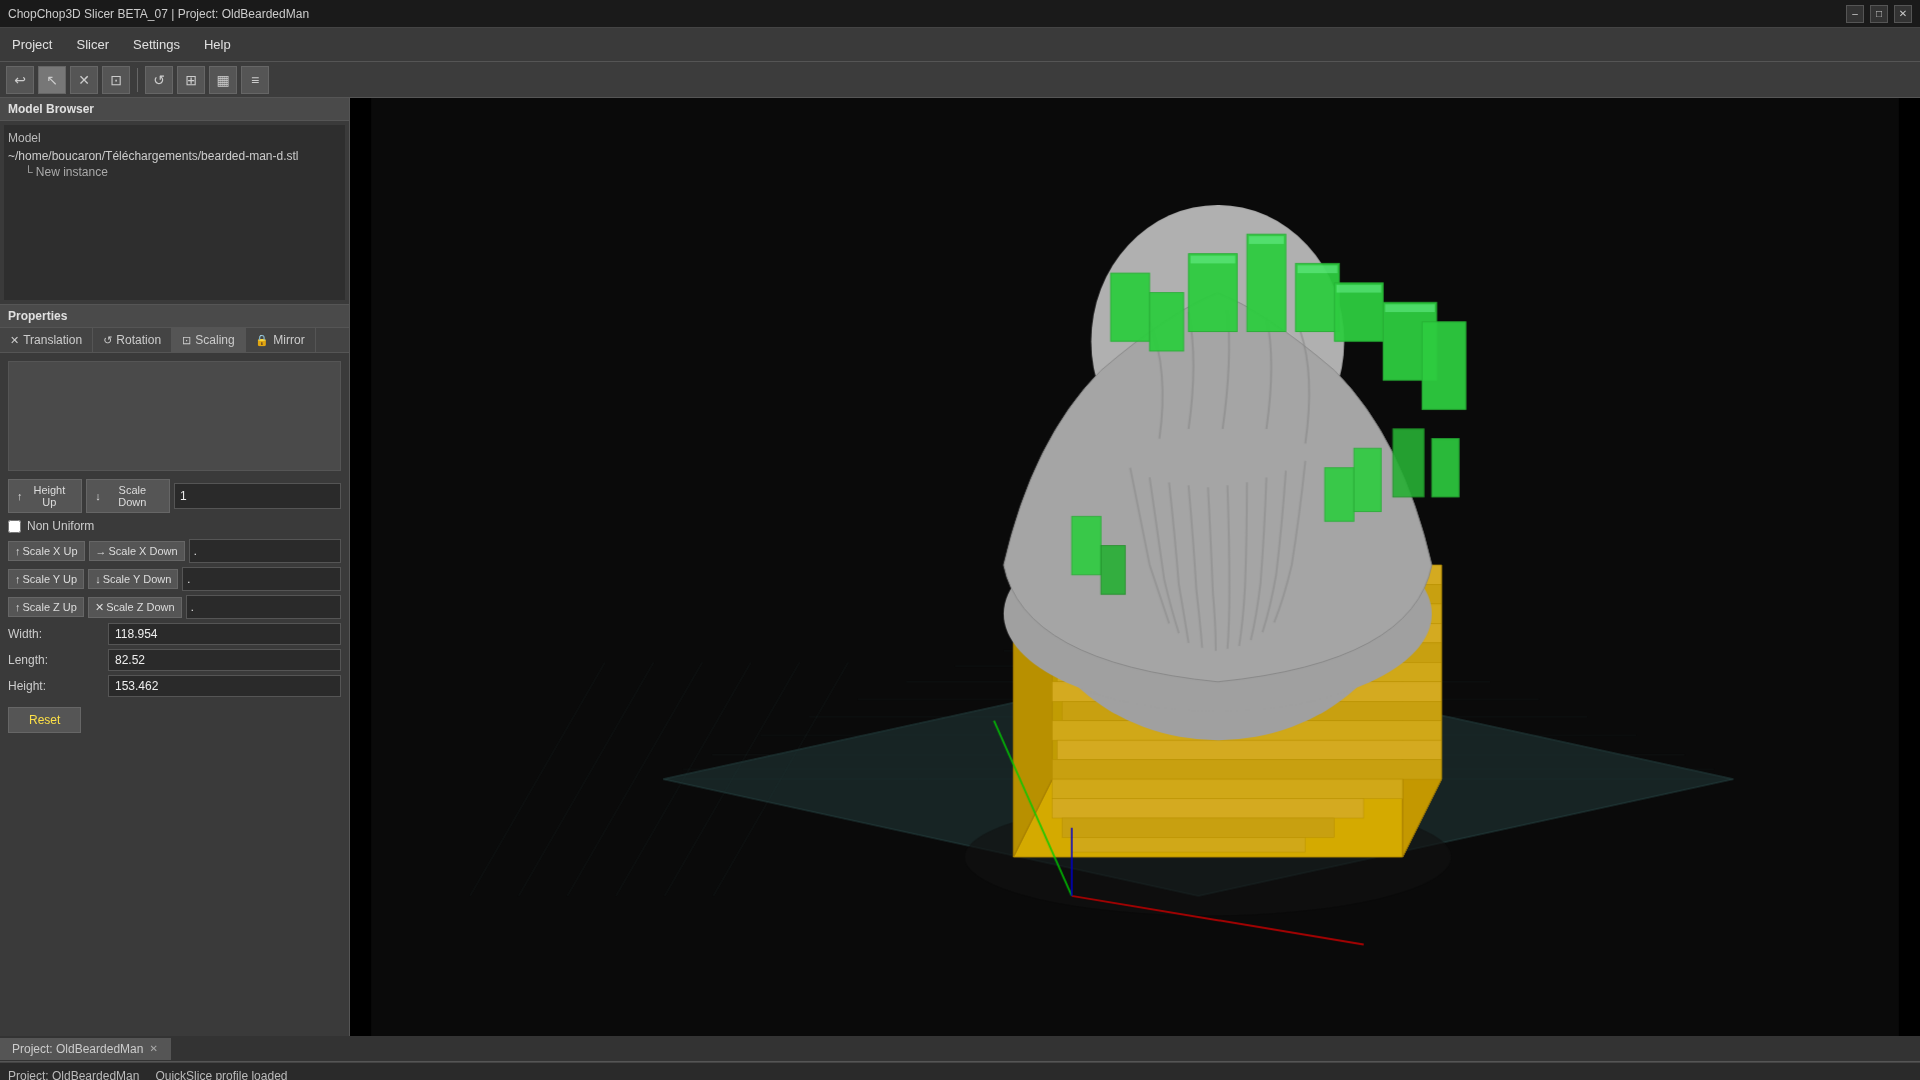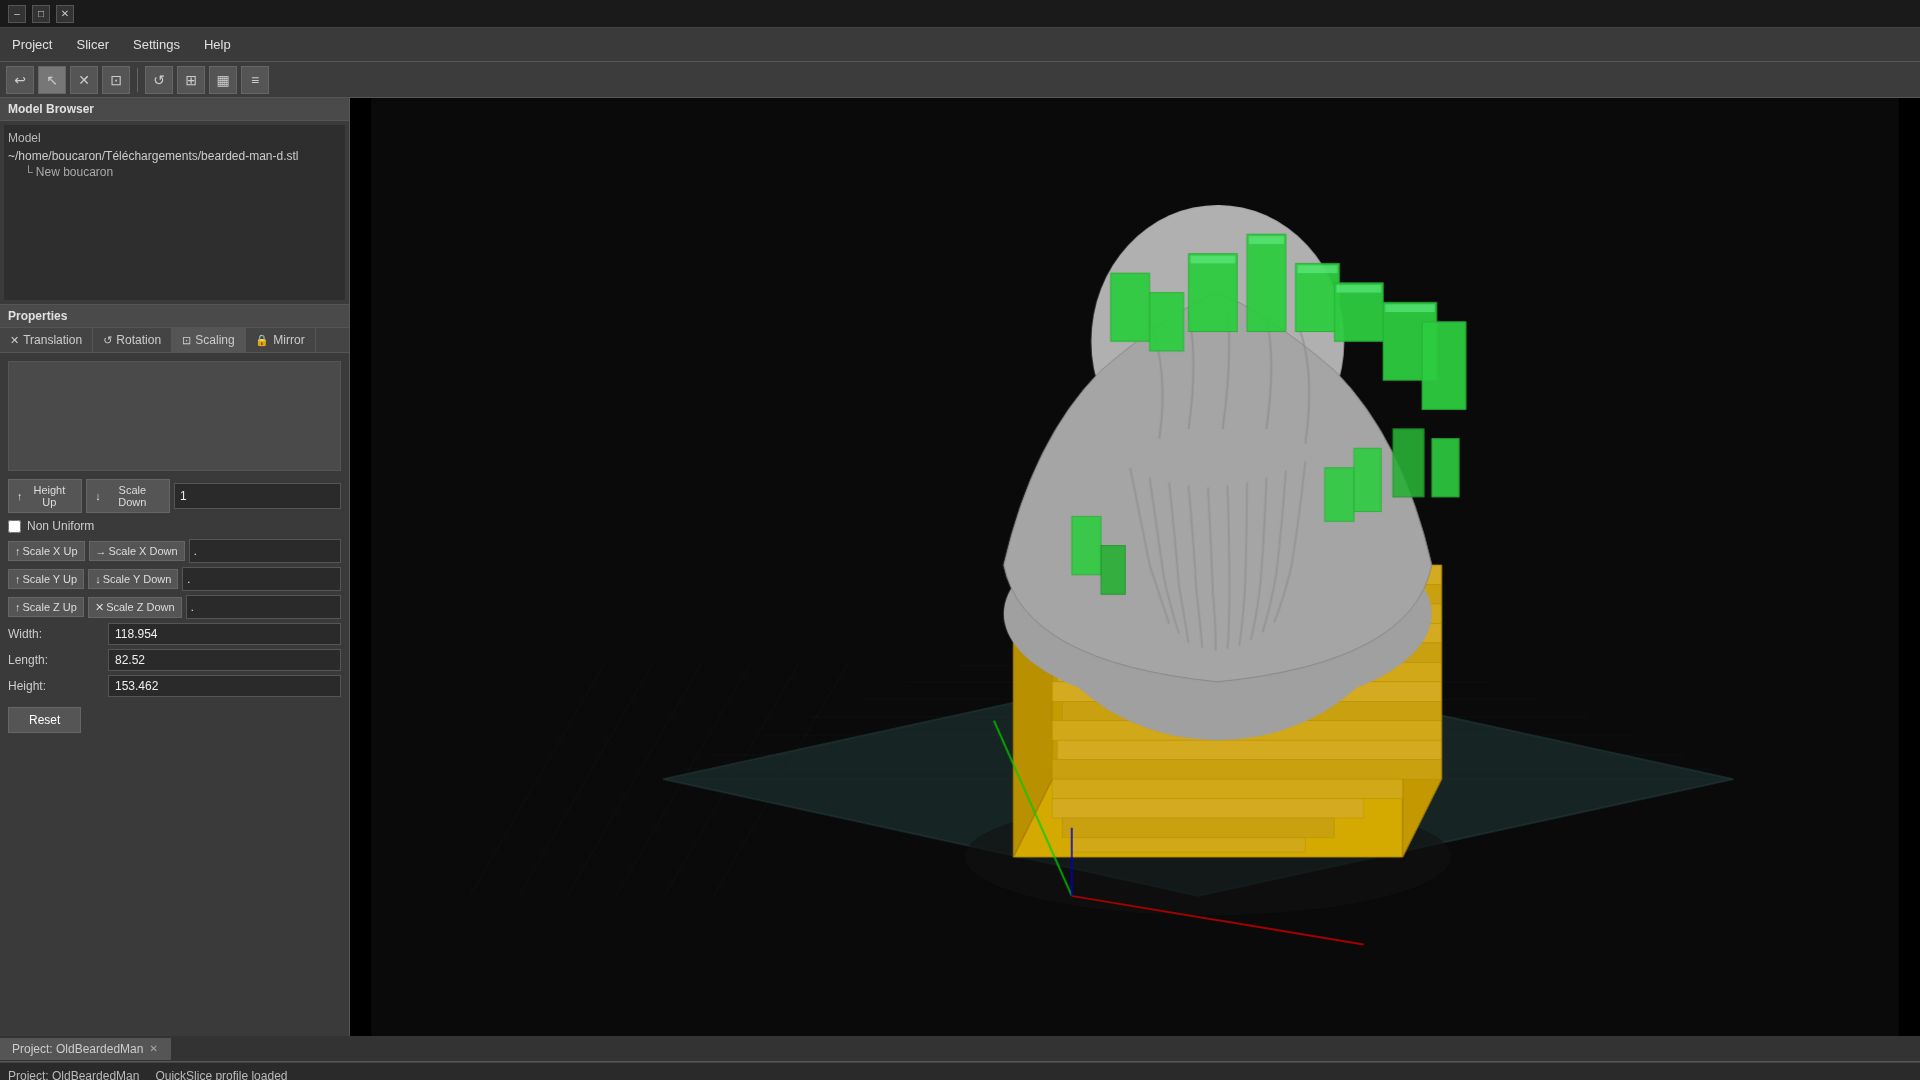--- a/index.html
+++ b/index.html
@@ -244,21 +244,21 @@
       border: 1px solid #555;
       color: #eee;
       padding: 3px 6px;
       font-size: 12px;
     }
 
     #reset-btn {
       margin-top: 10px;
       background: #555;
       border: 1px solid #666;
-      color: #ffffff;
+      color: #fde047;
       padding: 5px 20px;
       cursor: pointer;
       font-size: 12px;
       display: block;
     }
 
     
     #viewport {
       flex: 1;
       background: #000;
@@ -304,20 +304,21 @@
     
     #svg-scene {
       width: 100%;
       height: 100%;
     }
   </style>
 </head>
 <body>
 
 <div id="title-bar">
+  <span>ChopChop3D Slicer BETA_07 | Project: OldBeardedMan</span>
   <div id="title-controls">
     <button>–</button>
     <button>□</button>
     <button>✕</button>
   </div>
 </div>
 
 <div id="menu-bar">
   <div class="menu-item">Project</div>
   <div class="menu-item">Slicer</div>
@@ -339,21 +340,21 @@
 
 <div id="main">
 
   <div id="left-panel">
 
     <div id="model-browser">
       <div class="panel-title">Model Browser</div>
       <div id="model-tree">
         <div class="tree-label">Model</div>
         <div class="tree-item">~/home/boucaron/Téléchargements/bearded-man-d.stl</div>
-        <div class="tree-child">└ New boucaron</div>
+        <div class="tree-child">└ New instance</div>
       </div>
     </div>
 
     <div id="properties">
       <div class="panel-title">Properties</div>
       <div id="props-tabs">
         <div class="props-tab">
           <span class="tab-icon">✕</span>
           <span>Translation</span>
         </div>

